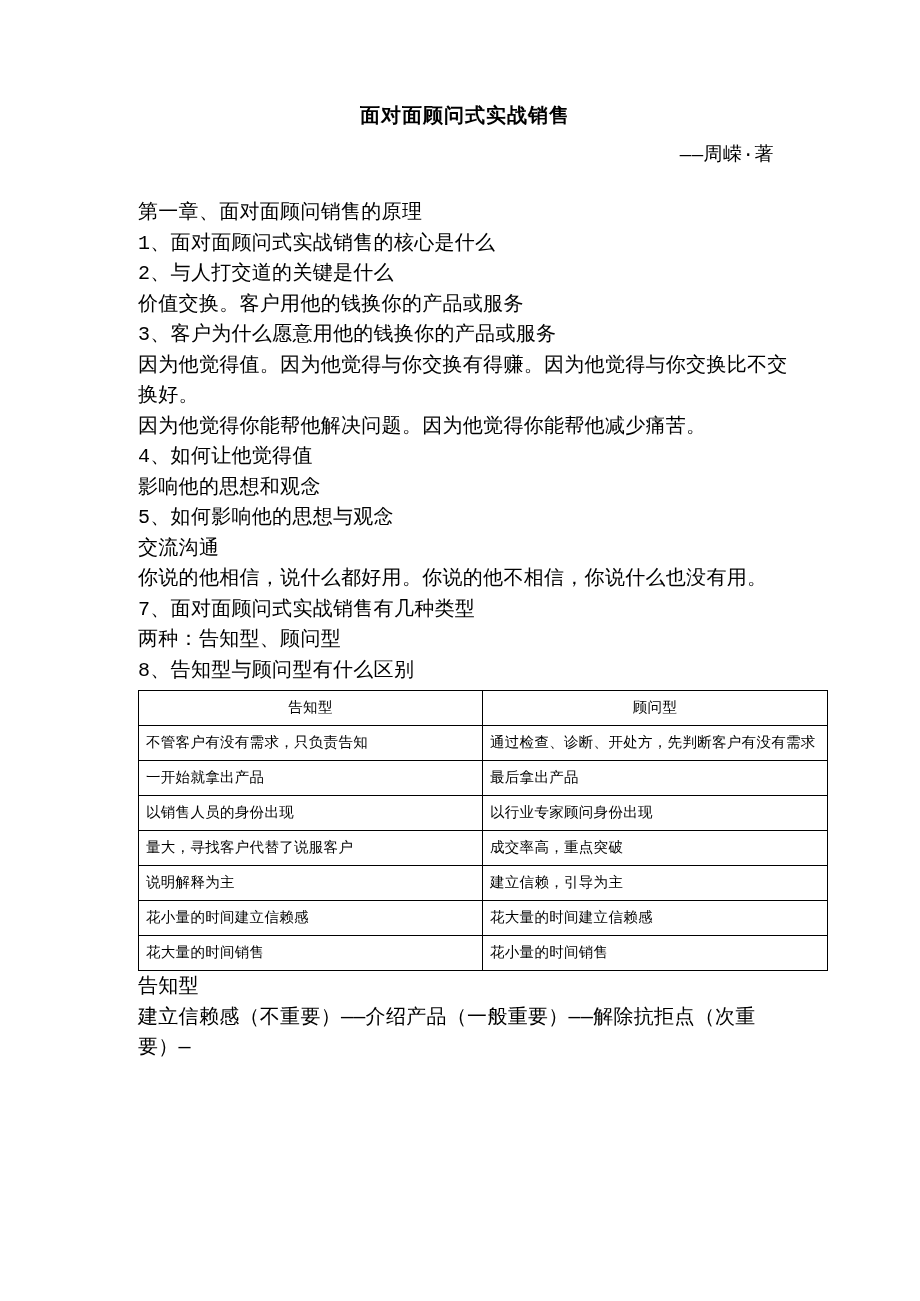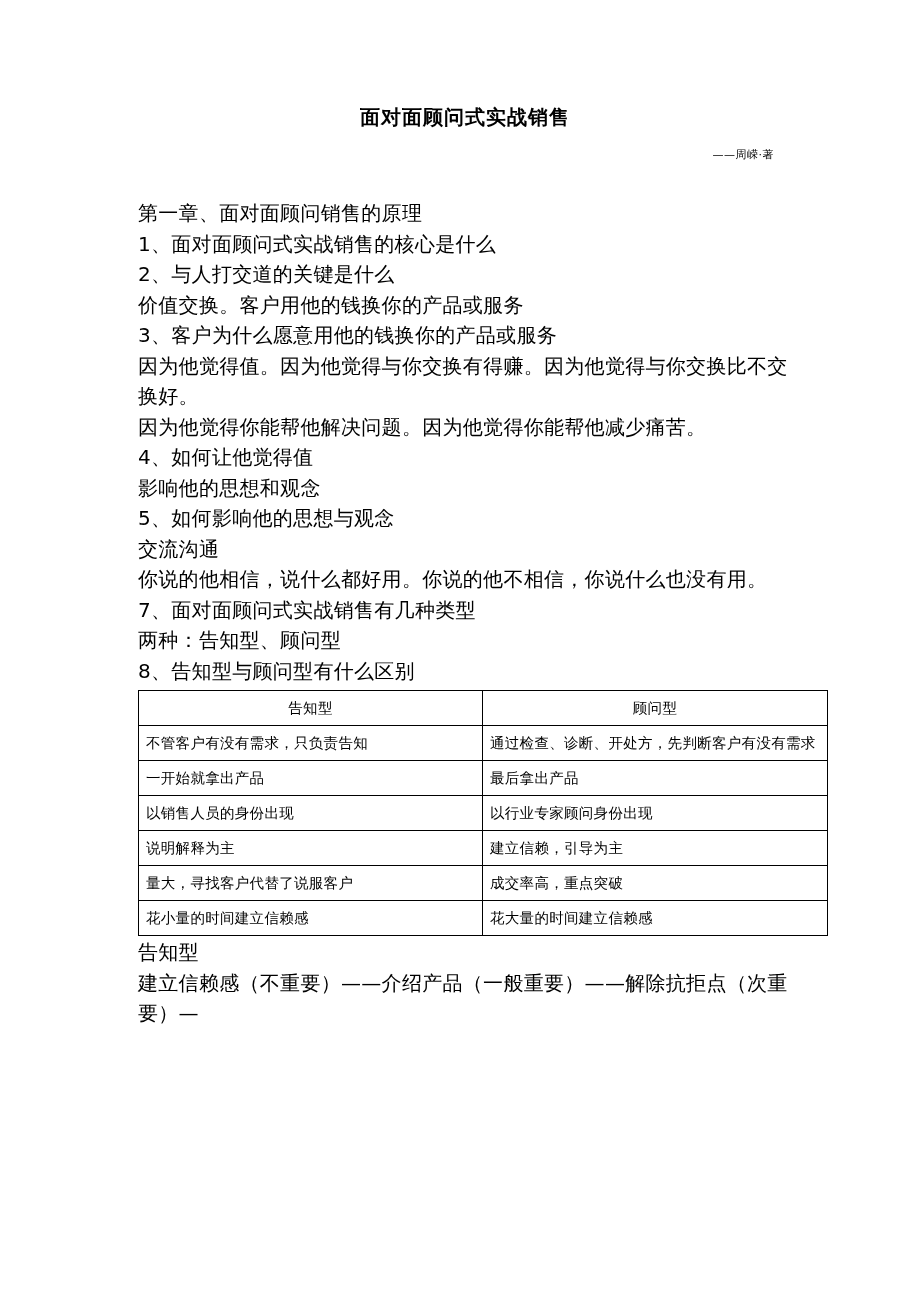--- a/index.html
+++ b/index.html
@@ -14,32 +14,33 @@
     color: #000000;
     position: relative;
     overflow: hidden;
   }
   .page {
     width: 920px;
     height: 1301px;
     box-sizing: border-box;
     padding: 100px 128px 13px 138px;
     position: relative;
+    font-family: Liberation Mono, monospace;
   }
   .doc-title {
     text-align: center;
     font-size: 20px;
     font-weight: bold;
     letter-spacing: 1px;
     margin: 0 0 6px 0;
     line-height: 34px;
   }
   .author-line {
     text-align: right;
-    font-size: 11px;
+    font-size: 19px;
     margin: 0 18px 0 0;
     line-height: 30px;
     letter-spacing: 0.5px;
   }
   .body-block {
     margin-top: 28px;
   }
   .para {
     font-size: 20px;
     line-height: 30.5px;
@@ -111,30 +112,34 @@
       </tr>
       <tr>
         <td class="col-l">一开始就拿出产品</td>
         <td class="col-r">最后拿出产品</td>
       </tr>
       <tr>
         <td class="col-l">以销售人员的身份出现</td>
         <td class="col-r">以行业专家顾问身份出现</td>
       </tr>
       <tr>
+        <td class="col-l">量大，寻找客户代替了说服客户</td>
+        <td class="col-r">成交率高，重点突破</td>
+      </tr>
+      <tr>
         <td class="col-l">说明解释为主</td>
         <td class="col-r">建立信赖，引导为主</td>
       </tr>
       <tr>
-        <td class="col-l">量大，寻找客户代替了说服客户</td>
-        <td class="col-r">成交率高，重点突破</td>
+        <td class="col-l">花小量的时间建立信赖感</td>
+        <td class="col-r">花大量的时间建立信赖感</td>
       </tr>
       <tr>
-        <td class="col-l">花小量的时间建立信赖感</td>
-        <td class="col-r">花大量的时间建立信赖感</td>
+        <td class="col-l">花大量的时间销售</td>
+        <td class="col-r">花小量的时间销售</td>
       </tr>
     </tbody>
   </table>
 
   <div class="after-table">
     <p class="para">告知型</p>
     <p class="para">建立信赖感（不重要）——介绍产品（一般重要）——解除抗拒点（次重要）—</p>
   </div>
 
 </div>

